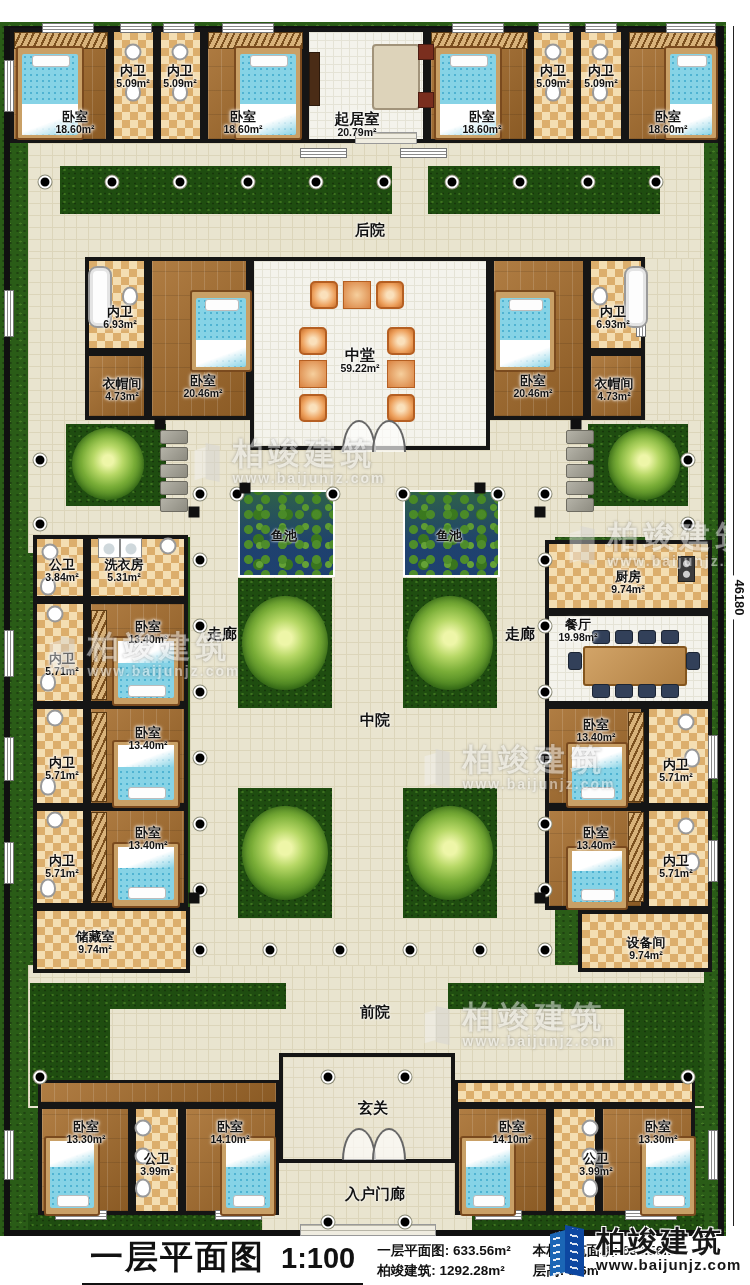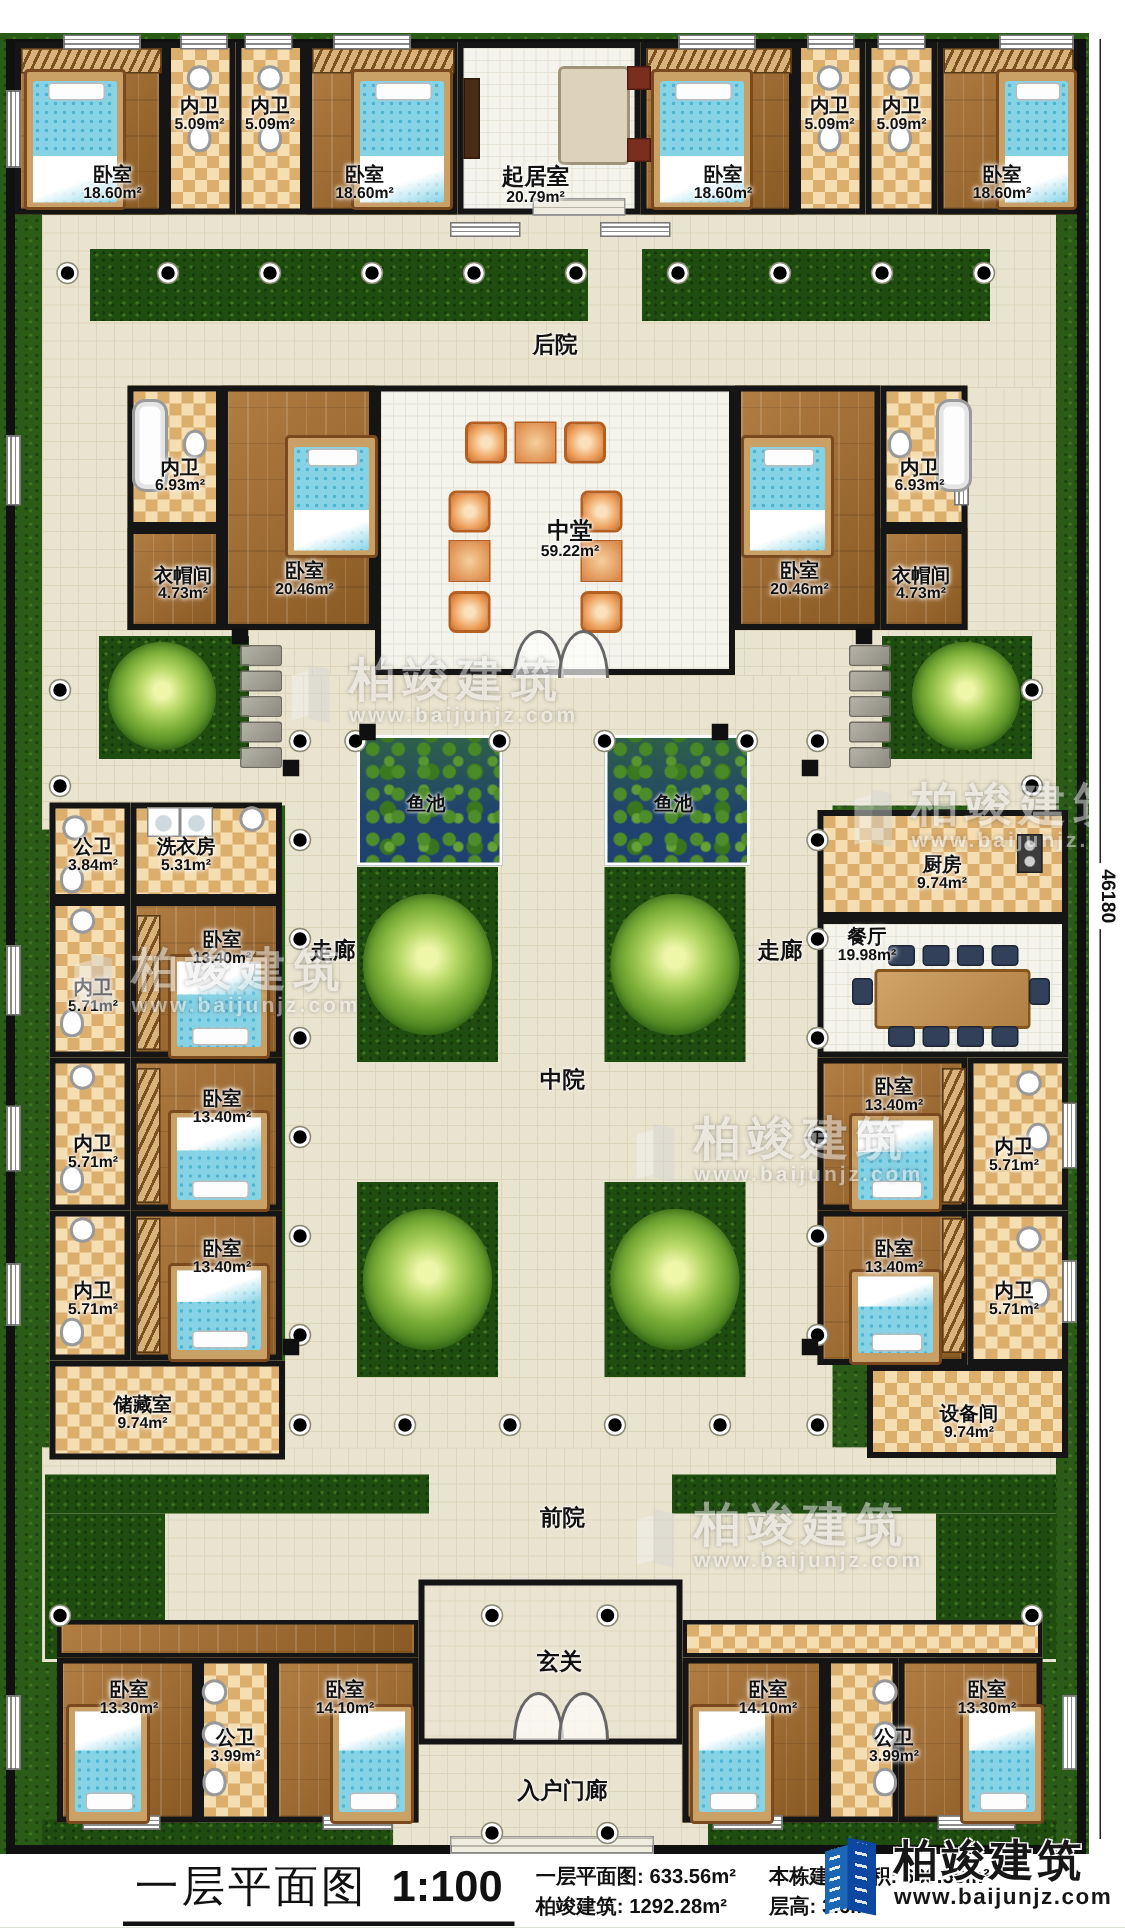--- a/index.html
+++ b/index.html
@@ -108,21 +108,21 @@
         text-shadow:-1px -1px 0 #fff,1px -1px 0 #fff,-1px 1px 0 #fff,1px 1px 0 #fff;}
   
   .dim-top{position:absolute;left:0;top:0;width:750px;height:22px;background:#fff;z-index:9;}
   .dim-top .line{position:absolute;left:10px;right:28px;top:16px;height:1px;background:#222;}
   .dim-top .txt{position:absolute;left:50%;top:1px;transform:translateX(-50%);font-size:13px;font-weight:bold;background:#fff;padding:0 6px;}
   .dim-right{position:absolute;left:726px;top:0;width:24px;height:1236px;background:#fff;z-index:9;}
   .dim-right .line{position:absolute;left:7px;top:26px;bottom:10px;width:1px;background:#222;}
   .dim-right .txt{position:absolute;left:-9px;top:590px;font-size:13px;font-weight:bold;transform:rotate(90deg);background:#fff;padding:0 4px;}
   .titlebar{position:absolute;left:0;top:1236px;width:750px;height:49px;background:#fff;z-index:10;display:flex;align-items:center;}
   .tb-title{display:flex;align-items:baseline;gap:16px;border-bottom:3px solid #111;padding:0 8px 3px 8px;margin-left:82px;}
-  .tb-name{font-size:29px;font-weight:normal;letter-spacing:2px;}
+  .tb-name{font-size:33px;font-weight:bold;letter-spacing:2px;}
   .tb-scale{font-size:29px;font-weight:bold;}
   .tb-stats{display:flex;gap:22px;margin-left:14px;}
   .tb-col{display:flex;flex-direction:column;gap:2px;}
   .tb-row{font-size:13.5px;font-weight:bold;white-space:nowrap;}
 </style>
 </head>
 <body>
 
 <div class="canvas">
 
@@ -268,21 +268,21 @@
         <span class="ar">6.93m²</span>
       </div>
     <div class="lb" style="left:122px;top:389px">
         <span class="nm">衣帽间</span>
         <span class="ar">4.73m²</span>
       </div>
     <div class="lb" style="left:203px;top:386px">
         <span class="nm">卧室</span>
         <span class="ar">20.46m²</span>
       </div>
-    <div class="lb lb-big" style="left:380px;top:360px">
+    <div class="lb lb-big" style="left:360px;top:360px">
         <span class="nm">中堂</span>
         <span class="ar">59.22m²</span>
       </div>
     <div class="lb" style="left:533px;top:386px">
         <span class="nm">卧室</span>
         <span class="ar">20.46m²</span>
       </div>
     <div class="lb" style="left:613px;top:317px">
         <span class="nm">内卫</span>
         <span class="ar">6.93m²</span>

